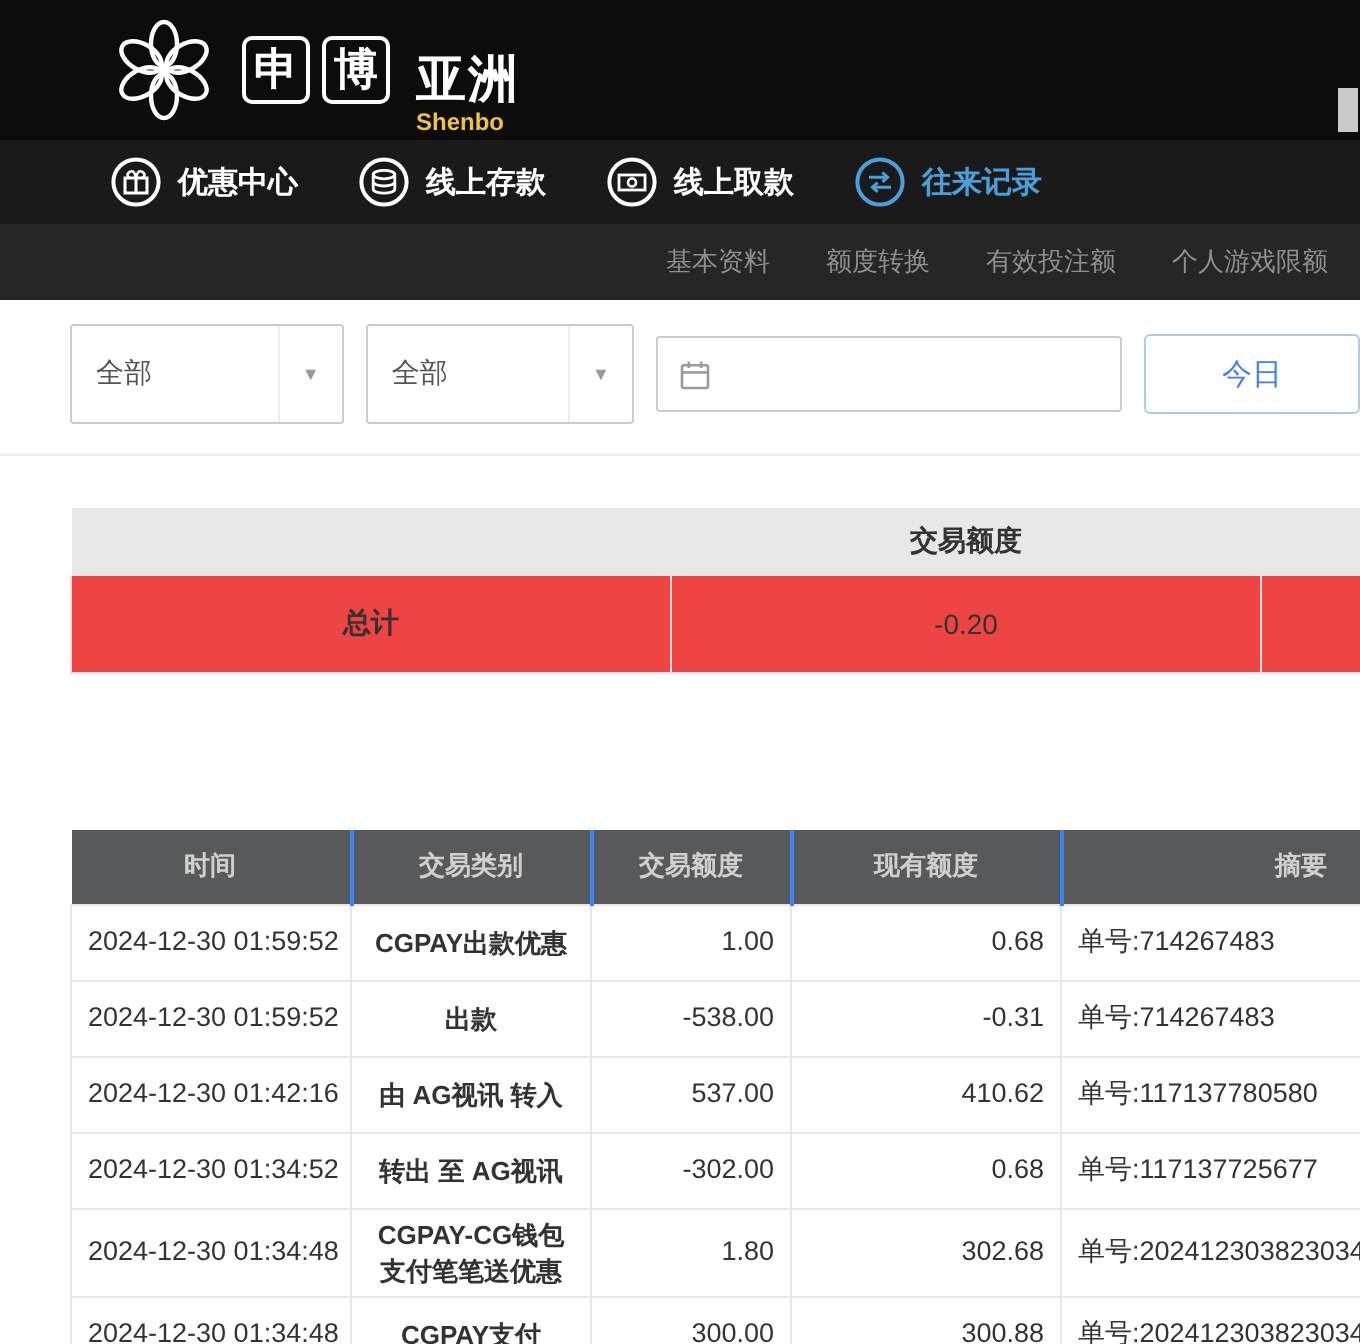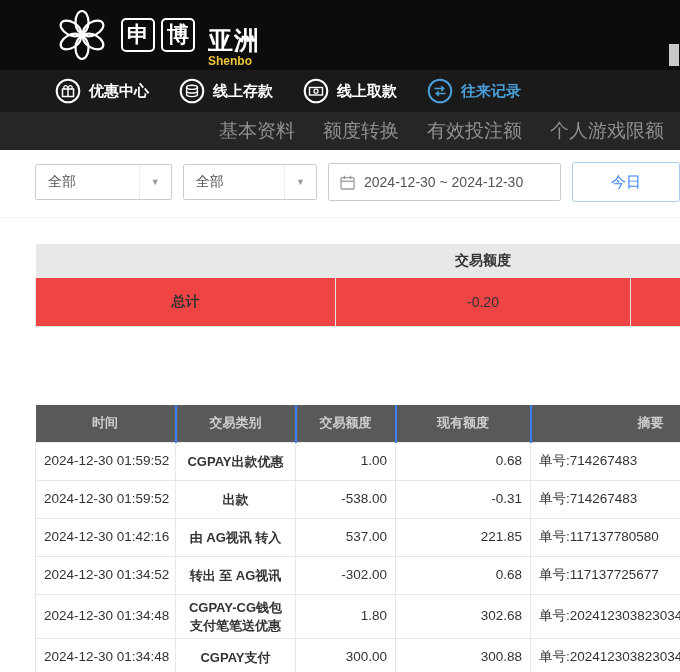--- a/index.html
+++ b/index.html
@@ -18,26 +18,26 @@
   .logo-sub { color:#eec43a; font-size:12px; font-weight:bold; margin-top:2px; }
 
   
   .mainnav { height:42px; background:#1a1a1a; display:flex; align-items:center; gap:30px; padding-left:55px; }
   .nav-item { display:flex; align-items:center; gap:8px; color:#ffffff; font-size:15px; font-weight:bold; cursor:pointer; }
   .nav-item.active { color:#4a9fd8; }
   .nav-item svg { display:block; }
 
   
   .subnav { height:38px; background:#262626; display:flex; align-items:center; justify-content:flex-end;
-    gap:28px; padding-right:16px; font-size:19px; color:#8f8f8f; }
+    gap:28px; padding-right:16px; font-size:13px; color:#8f8f8f; }
   .subnav-item { cursor:pointer; white-space:nowrap; }
 
   
   .filter-bar { display:flex; align-items:center; gap:11px; padding:12px 0 15px 35px; border-bottom:1px solid #efefef; }
-  .select { height:36px; border:1px solid #ccc; border-radius:2px; background:#fff; display:flex;
+  .select { height:50px; border:1px solid #ccc; border-radius:2px; background:#fff; display:flex;
     align-items:center; justify-content:space-between; color:#555; font-size:14px; cursor:pointer; }
   .select .val { padding-left:12px; }
   .select .caret { width:32px; height:100%; display:flex; align-items:center; justify-content:center;
     color:#999; font-size:9px; border-left:1px solid #ededed; }
   .select1 { width:155px; } .select2 { width:152px; }
   .datebox { width:233px; height:38px; border:1px solid #ccc; border-radius:2px; display:flex;
     align-items:center; gap:9px; padding-left:11px; color:#555; font-size:14px; cursor:pointer; flex-shrink:0; }
   .today-btn { width:108px; height:40px; border:1px solid #a9cde9; border-radius:3px; background:#fff;
     color:#3b82f6; font-size:15px; display:flex; align-items:center; justify-content:center; flex-shrink:0; cursor:pointer; }
 
@@ -157,21 +157,20 @@
       <span class="val">全部</span>
       <span class="caret">▼</span>
     </div>
     <div class="datebox">
       <svg width="15" height="15" viewBox="0 0 15 15">
         <rect x="1" y="2.6" width="13" height="11.4" rx="1" fill="none" stroke="#9b9b9b" stroke-width="1.3"></rect>
         <line x1="1" y1="6.2" x2="14" y2="6.2" stroke="#9b9b9b" stroke-width="1.3"></line>
         <line x1="4.4" y1="0.8" x2="4.4" y2="4" stroke="#9b9b9b" stroke-width="1.3"></line>
         <line x1="10.6" y1="0.8" x2="10.6" y2="4" stroke="#9b9b9b" stroke-width="1.3"></line>
       </svg>
-      <span>2024-12-30 ~ 2024-12-30</span>
     </div>
     <button class="today-btn">今日</button>
   </div>
 
   <table class="summary-table">
     <colgroup>
         <col style="width:300px">
         <col style="width:295px">
         <col style="width:105px">
       </colgroup>
@@ -220,21 +219,21 @@
         <td class="c-time">2024-12-30 01:59:52</td>
         <td class="c-type">出款</td>
         <td class="c-amount">-538.00</td>
         <td class="c-balance">-0.31</td>
         <td class="c-summary">单号:714267483</td>
       </tr>
       <tr>
         <td class="c-time">2024-12-30 01:42:16</td>
         <td class="c-type">由 AG视讯 转入</td>
         <td class="c-amount">537.00</td>
-        <td class="c-balance">221.85</td>
+        <td class="c-balance">410.62</td>
         <td class="c-summary">单号:117137780580</td>
       </tr>
       <tr>
         <td class="c-time">2024-12-30 01:34:52</td>
         <td class="c-type">转出 至 AG视讯</td>
         <td class="c-amount">-302.00</td>
         <td class="c-balance">0.68</td>
         <td class="c-summary">单号:117137725677</td>
       </tr>
       <tr>

